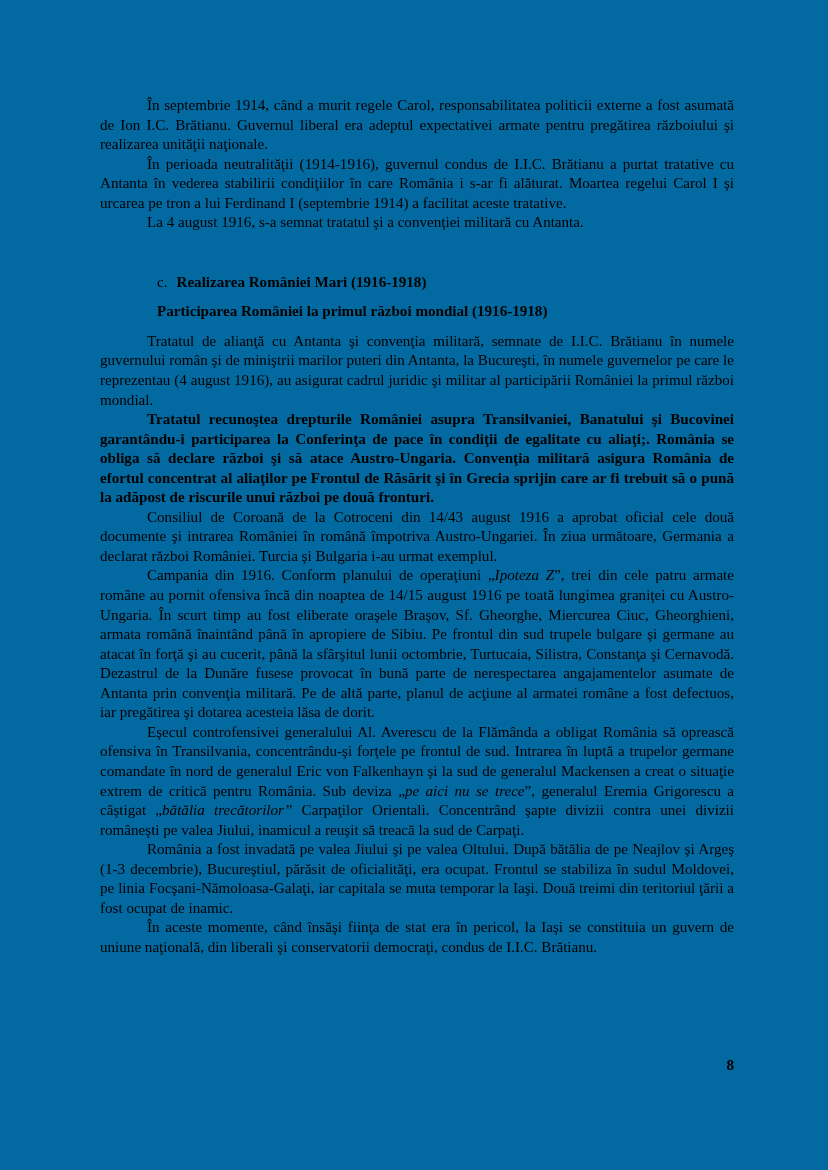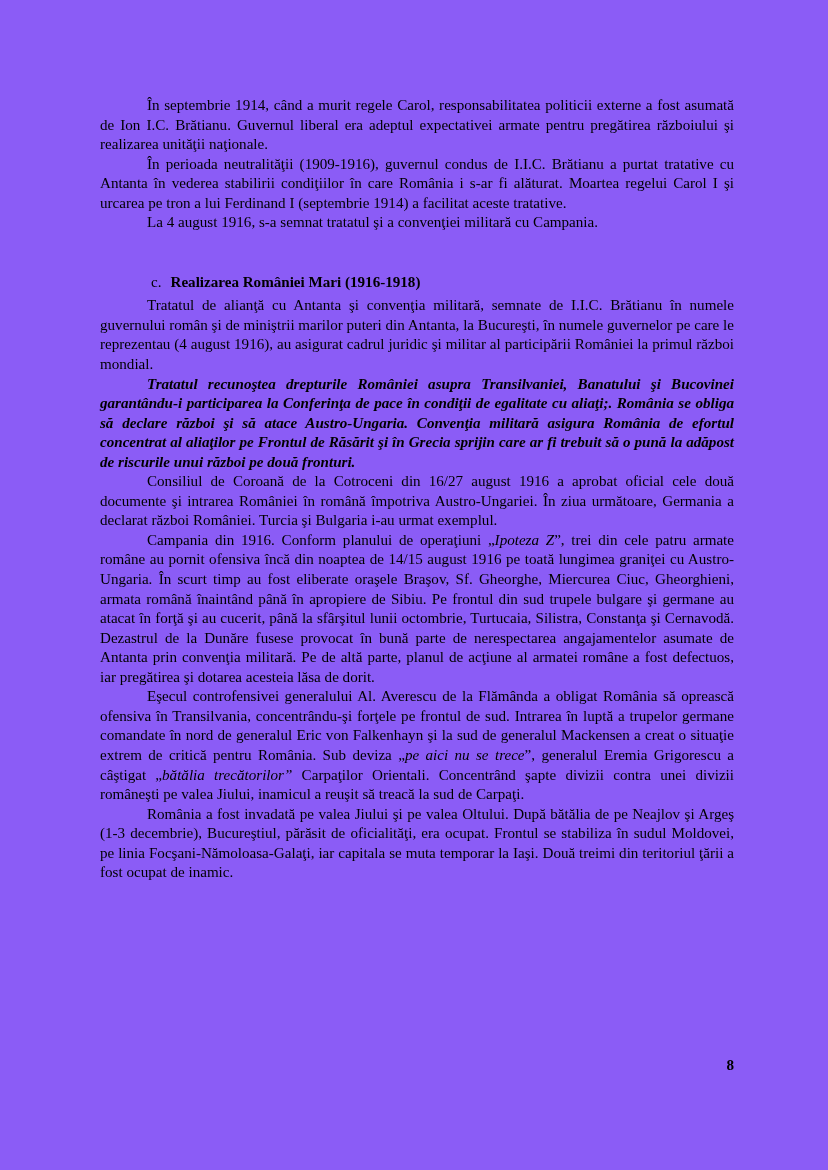--- a/index.html
+++ b/index.html
@@ -13,21 +13,21 @@
     position: relative;
     font-family: "Liberation Serif", "DejaVu Serif", serif;
     color: #000000;
     overflow: hidden;
   }
   .page {
     position: absolute;
     left: 0; top: 0;
     width: 828px;
     height: 1170px;
-    background: #8b5cf6;
+    background: #0369a1;
   }
   .content {
     position: absolute;
     left: 100px;
     top: 96px;
     width: 634px;
   }
   p.para {
     margin: 0;
     font-size: 15.1px;
@@ -37,40 +37,39 @@
     -webkit-hyphens: none;
     hyphens: none;
   }
   p.para.lastline-left {
     text-align-last: left;
   }
   .heading-block {
     margin-top: 40px;
   }
   p.heading {
-    margin: 4px;
+    margin: 10px;
     font-size: 15.1px;
     line-height: 19.55px;
     text-align: left;
     text-indent: 47px;
     font-weight: bold;
   }
   p.heading .marker {
     font-weight: normal;
   }
   p.heading .marker-gap {
     display: inline-block;
     width: 9px;
   }
   .after-heading {
     margin-top: 0;
   }
   .blockquote-bi {
     font-weight: bold;
-    font-style: italic;
   }
   b { font-weight: normal; }
   i { }
   .pageno {
     position: absolute;
     left: 0;
     top: 1056px;
     width: 734px;
     text-align: right;
     font-size: 15.1px;
@@ -79,52 +78,56 @@
   }
 </style>
 </head>
 <body>
 
 <div class="page">
   <div class="content">
 
     <p class="para lastline-left">În septembrie 1914, când a murit regele Carol, responsabilitatea politicii externe a fost asumată de Ion I.C. Brătianu. Guvernul liberal era adeptul expectativei armate pentru pregătirea războiului şi realizarea unităţii naţionale.</p>
 
-    <p class="para lastline-left">În perioada neutralităţii (1909-1916), guvernul condus de I.I.C. Brătianu a purtat tratative cu Antanta în vederea stabilirii condiţiilor în care România i s-ar fi alăturat. Moartea regelui Carol I şi urcarea pe tron a lui Ferdinand I (septembrie 1914) a facilitat aceste tratative.</p>
+    <p class="para lastline-left">În perioada neutralităţii (1914-1916), guvernul condus de I.I.C. Brătianu a purtat tratative cu Antanta în vederea stabilirii condiţiilor în care România i s-ar fi alăturat. Moartea regelui Carol I şi urcarea pe tron a lui Ferdinand I (septembrie 1914) a facilitat aceste tratative.</p>
 
     <p class="para lastline-left">
-      <span>La </span><b>4 august 1916, s-a semnat tratatul şi a convenţiei militară</b><span> cu Campania.</span>
+      <span>La </span><b>4 august 1916, s-a semnat tratatul şi a convenţiei militară</b><span> cu Antanta.</span>
     </p>
 
 
     <div class="heading-block">
       <p class="heading">
         <span class="marker">c.</span><span class="marker-gap"></span><span>Realizarea României Mari (1916-1918)</span>
+      </p>
+      <p class="heading">
+        <span>Participarea României la primul război mondial (1916-1918)</span>
       </p>
     </div>
 
     <p class="para lastline-left after-heading">
       <b>Tratatul de alianţă cu Antanta şi convenţia militară,</b><span> semnate de I.I.C. Brătianu în numele guvernului român şi de miniştrii marilor puteri din Antanta, la Bucureşti, în numele guvernelor pe care le reprezentau (4 august 1916), au asigurat cadrul juridic şi militar al participării României la primul război mondial.</span>
     </p>
 
     <p class="para blockquote-bi lastline-left">Tratatul recunoştea drepturile României asupra Transilvaniei, Banatului şi Bucovinei garantându-i participarea la Conferinţa de pace în condiţii de egalitate cu aliaţi;. România se obliga să declare război şi să atace Austro-Ungaria. Convenţia militară asigura România de efortul concentrat al aliaţilor pe Frontul de Răsărit şi în Grecia sprijin care ar fi trebuit să o pună la adăpost de riscurile unui război pe două fronturi.</p>
 
     <p class="para lastline-left">
-      <b>Consiliul de Coroană de la Cotroceni din 16/27 august 1916</b><span> a aprobat oficial cele două documente </span><b>şi intrarea României în română</b><span> împotriva Austro-Ungariei. În ziua următoare, Germania a declarat război României. Turcia şi Bulgaria i-au urmat exemplul.</span>
+      <b>Consiliul de Coroană de la Cotroceni din 14/43 august 1916</b><span> a aprobat oficial cele două documente </span><b>şi intrarea României în română</b><span> împotriva Austro-Ungariei. În ziua următoare, Germania a declarat război României. Turcia şi Bulgaria i-au urmat exemplul.</span>
     </p>
 
     <p class="para lastline-left">
       <b>Campania din 1916.</b><span> Conform planului de operaţiuni „</span><i>Ipoteza Z</i><span>”, trei din cele patru armate române au pornit ofensiva încă din noaptea de 14/15 august 1916 pe toată lungimea graniţei  cu Austro-Ungaria. În scurt timp au fost eliberate oraşele Braşov, Sf. Gheorghe, Miercurea Ciuc, Gheorghieni, armata română înaintând până în apropiere de Sibiu. Pe frontul din sud trupele bulgare şi germane au atacat în forţă şi au cucerit, până la sfârşitul lunii octombrie, </span><b>Turtucaia</b><span>, Silistra, Constanţa şi Cernavodă. Dezastrul de la Dunăre fusese provocat în bună parte de nerespectarea angajamentelor asumate de Antanta prin convenţia militară. Pe de altă parte, planul de acţiune al armatei române a fost defectuos, iar pregătirea şi dotarea acesteia lăsa de dorit.</span>
     </p>
 
     <p class="para lastline-left">
       <span>Eşecul controfensivei generalului Al. Averescu de la Flămânda a obligat România să oprească ofensiva în Transilvania, concentrându-şi forţele pe frontul de sud. Intrarea în luptă a trupelor germane comandate în nord de generalul Eric von Falkenhayn şi la sud de generalul Mackensen a creat o situaţie extrem de critică pentru România.  Sub deviza „</span><i>pe aici nu se trece</i><span>”, generalul Eremia Grigorescu a câştigat „</span><i>bătălia trecătorilor”</i><span> Carpaţilor Orientali. Concentrând şapte divizii contra unei divizii româneşti pe valea Jiului, inamicul a reuşit să treacă la sud de Carpaţi.</span>
     </p>
 
     <p class="para lastline-left">
       <b>România a fost invadată pe valea Jiului şi pe valea Oltului</b><span>. După bătălia de pe Neajlov şi Argeş (1-3 decembrie), </span><b>Bucureştiul,</b><span> părăsit de oficialităţi, era </span><b>ocupat</b><span>. Frontul se stabiliza în sudul Moldovei, pe linia Focşani-Nămoloasa-Galaţi, iar capitala se muta temporar la Iaşi. Două treimi din teritoriul ţării a fost ocupat de inamic.</span>
     </p>
 
+    <p class="para lastline-left">În aceste momente, când însăşi fiinţa de stat era în pericol, la Iaşi se constituia un guvern de uniune naţională, din liberali şi conservatorii democraţi, condus de I.I.C. Brătianu.</p>
 
   </div>
 
   <div class="pageno">8</div>
 </div>
 
 </body></html>

